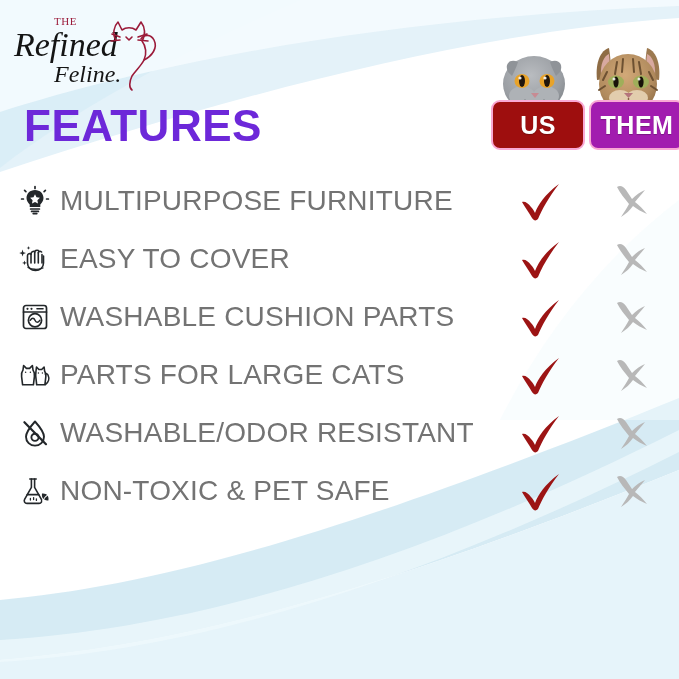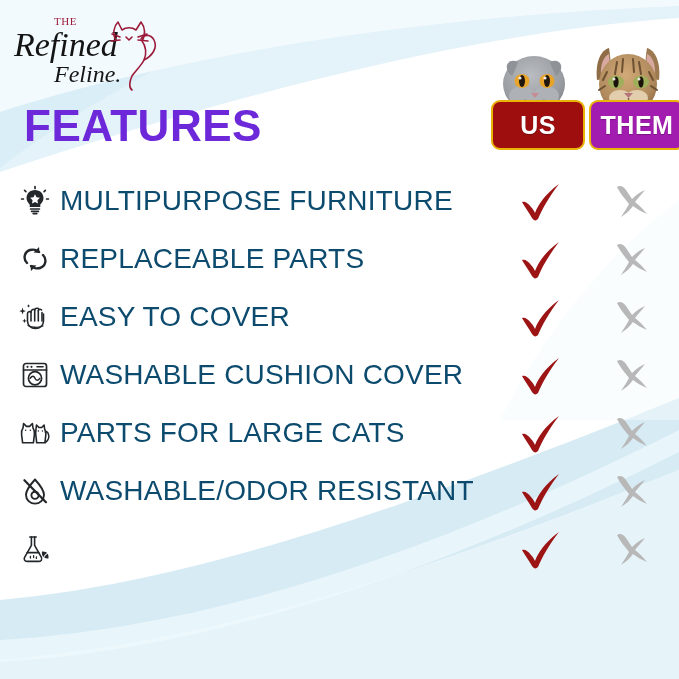--- a/index.html
+++ b/index.html
@@ -80,21 +80,21 @@
     bottom: 0;
     height: 50px;
     border-radius: 9px;
     display: flex;
     align-items: center;
     justify-content: center;
     color: #ffffff;
     font-weight: bold;
     font-size: 25px;
     letter-spacing: 0.5px;
-    border: 2px solid #eab308;
+    border: 2px solid #f9a8d4;
     box-sizing: border-box;
     text-shadow: 0 1px 1px rgba(0,0,0,0.25);
   }
   .badge-us   { left: 2px;  width: 94px; background: #9e0e0e; }
   .badge-them { left: 100px; width: 96px; background: #a21caf; }
 
   
   .rows {
     position: absolute;
     left: 0;
@@ -115,21 +115,21 @@
     height: 34px;
     display: flex;
     align-items: center;
     justify-content: center;
   }
   .row-icon svg { display: block; width: 32px; height: 32px; }
   .row-label {
     position: absolute;
     left: 60px;
     font-size: 28px;
-    color: #0c4a6e;
+    color: #737373;
     letter-spacing: 0.2px;
     white-space: nowrap;
     font-weight: 400;
   }
   .mark {
     position: absolute;
     width: 46px;
     height: 42px;
     display: flex;
     align-items: center;
@@ -291,41 +291,20 @@
             <path d="M4,22 C7,21 10,23 13,27 C15,29 16,31 17,33 C20,25 27,14 41,4 C31,17 24,29 20,39 C18,41 16,41 14,38 C11,33 7,27 4,22 Z" fill="#9c1414"></path>
           </svg>
       </span>
       <span class="mark mark-cross">
         <svg viewBox="0 0 46 42">
             <path d="M9,7 C12,5 15,6 18,10 C20,13 22,16 24,19 C28,15 32,12 37,10 C34,14 30,18 27,22 C31,25 35,29 39,34 C34,32 29,29 25,26 C22,30 18,34 13,37 C16,32 19,28 21,24 C17,19 12,13 9,7 Z" fill="#b8b8b8"></path>
           </svg>
       </span>
     </div>
 
-    <div class="row">
-      <span class="row-icon">
-        <svg viewBox="0 0 32 32" fill="none" stroke="#23272a" stroke-width="2.4" stroke-linecap="round" stroke-linejoin="round">
-          <path d="M8,20 C4,16 5,9 11,7 C14,6 18,7 20,9"></path>
-          <path d="M24,12 C28,16 27,23 21,25 C18,26 14,25 12,23"></path>
-          <path d="M20,4 L20.6,10 L14.6,9.4" fill="#23272a" stroke="none"></path>
-          <path d="M12,28 L11.4,22 L17.4,22.6" fill="#23272a" stroke="none"></path>
-        </svg>
-      </span>
-      <span class="row-label">REPLACEABLE PARTS</span>
-      <span class="mark mark-check">
-        <svg viewBox="0 0 46 42">
-            <path d="M4,22 C7,21 10,23 13,27 C15,29 16,31 17,33 C20,25 27,14 41,4 C31,17 24,29 20,39 C18,41 16,41 14,38 C11,33 7,27 4,22 Z" fill="#9c1414"></path>
-          </svg>
-      </span>
-      <span class="mark mark-cross">
-        <svg viewBox="0 0 46 42">
-            <path d="M9,7 C12,5 15,6 18,10 C20,13 22,16 24,19 C28,15 32,12 37,10 C34,14 30,18 27,22 C31,25 35,29 39,34 C34,32 29,29 25,26 C22,30 18,34 13,37 C16,32 19,28 21,24 C17,19 12,13 9,7 Z" fill="#b8b8b8"></path>
-          </svg>
-      </span>
-    </div>
 
     <div class="row">
       <span class="row-icon">
         <svg viewBox="0 0 32 32" fill="none" stroke="#23272a" stroke-width="1.6" stroke-linecap="round" stroke-linejoin="round">
           <path d="M12,11 C10,10 8.5,11 8.5,13 L8.5,20 C8.5,24.5 12,27.5 16.5,27.5 C21,27.5 24.5,24.5 24.5,20 L24.5,13"></path>
           <path d="M12,11 L12,20 M15.7,9.5 L15.7,20 M19.3,9.8 L19.3,20 M23,11.5 L23,20"></path>
           <path d="M12,11 C12,9 13.6,8 15.7,8.3 M15.7,9.5 C15.7,7.6 17.4,6.8 19.3,7.4 M19.3,9.8 C19.5,8.2 21.2,7.8 22.6,9"></path>
           <path d="M9,24.5 C12,26.5 19,27 24,25" stroke-width="1.3"></path>
           <path d="M3.5,6.5 L4.4,9.2 L7,10 L4.4,10.9 L3.5,13.5 L2.7,10.9 L0.2,10 L2.7,9.2 Z" fill="#23272a" stroke="none"></path>
           <path d="M5.5,17.5 L6.1,19.3 L7.9,19.9 L6.1,20.5 L5.5,22.3 L4.9,20.5 L3.1,19.9 L4.9,19.3 Z" fill="#23272a" stroke="none"></path>
@@ -350,21 +329,21 @@
         <svg viewBox="0 0 32 32" fill="none" stroke="#23272a" stroke-width="1.7" stroke-linecap="round" stroke-linejoin="round">
           <rect x="4.5" y="4.5" width="23" height="23" rx="2.5"></rect>
           <path d="M4.5,11 L27.5,11"></path>
           <circle cx="8.5" cy="7.8" r="1.1" fill="#23272a" stroke="none"></circle>
           <circle cx="12.5" cy="7.8" r="1.1" fill="#23272a" stroke="none"></circle>
           <path d="M18,7.8 L24,7.8" stroke-width="1.6"></path>
           <circle cx="16" cy="19.3" r="6.6"></circle>
           <path d="M11.2,19.3 C13,16.6 14.9,16.6 16,19.3 C17.1,22 19,22 20.8,19.3" stroke-width="1.5"></path>
         </svg>
       </span>
-      <span class="row-label">WASHABLE CUSHION COVER</span>
+      <span class="row-label">WASHABLE CUSHION PARTS</span>
       <span class="mark mark-check">
         <svg viewBox="0 0 46 42">
             <path d="M4,22 C7,21 10,23 13,27 C15,29 16,31 17,33 C20,25 27,14 41,4 C31,17 24,29 20,39 C18,41 16,41 14,38 C11,33 7,27 4,22 Z" fill="#9c1414"></path>
           </svg>
       </span>
       <span class="mark mark-cross">
         <svg viewBox="0 0 46 42">
             <path d="M9,7 C12,5 15,6 18,10 C20,13 22,16 24,19 C28,15 32,12 37,10 C34,14 30,18 27,22 C31,25 35,29 39,34 C34,32 29,29 25,26 C22,30 18,34 13,37 C16,32 19,28 21,24 C17,19 12,13 9,7 Z" fill="#b8b8b8"></path>
           </svg>
       </span>
@@ -427,20 +406,21 @@
       <span class="row-icon">
         <svg viewBox="0 0 32 32" fill="none" stroke="#23272a" stroke-width="1.6" stroke-linecap="round" stroke-linejoin="round">
           <path d="M12.4,4 L12.4,12.4 L5.6,24.4 C4.6,26.2 5.8,28.4 7.9,28.4 L20.1,28.4 C22.2,28.4 23.4,26.2 22.4,24.4 L15.6,12.4 L15.6,4"></path>
           <path d="M10.8,4 L17.2,4"></path>
           <path d="M8.2,19.6 L19.8,19.6"></path>
           <path d="M11.4,23.4 L11.4,25 M14.6,22.6 L14.6,24.6 M17.4,23.8 L17.4,25.4" stroke-width="1.3"></path>
           <path d="M23,18.6 C27.4,18 30.2,21 29.4,25.4 C25,26 22.2,23 23,18.6 Z" fill="#23272a" stroke="none"></path>
           <path d="M29,19.6 C26.4,21.4 24.6,23.6 23.8,26" stroke="#ffffff" stroke-width="1.1"></path>
         </svg>
       </span>
+      <span class="row-label">NON-TOXIC &amp; PET SAFE</span>
       <span class="mark mark-check">
         <svg viewBox="0 0 46 42">
             <path d="M4,22 C7,21 10,23 13,27 C15,29 16,31 17,33 C20,25 27,14 41,4 C31,17 24,29 20,39 C18,41 16,41 14,38 C11,33 7,27 4,22 Z" fill="#9c1414"></path>
           </svg>
       </span>
       <span class="mark mark-cross">
         <svg viewBox="0 0 46 42">
             <path d="M9,7 C12,5 15,6 18,10 C20,13 22,16 24,19 C28,15 32,12 37,10 C34,14 30,18 27,22 C31,25 35,29 39,34 C34,32 29,29 25,26 C22,30 18,34 13,37 C16,32 19,28 21,24 C17,19 12,13 9,7 Z" fill="#b8b8b8"></path>
           </svg>
       </span>

